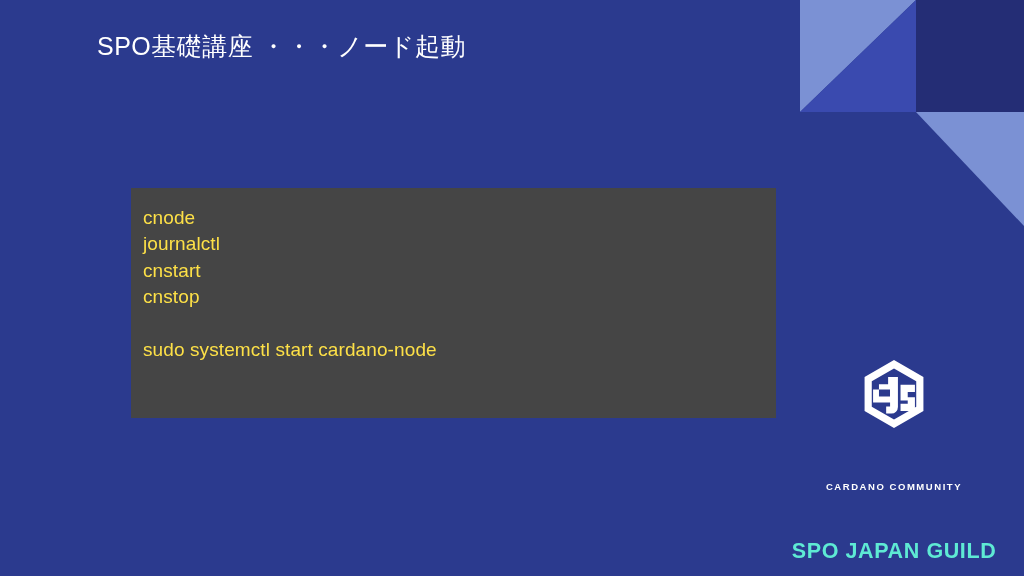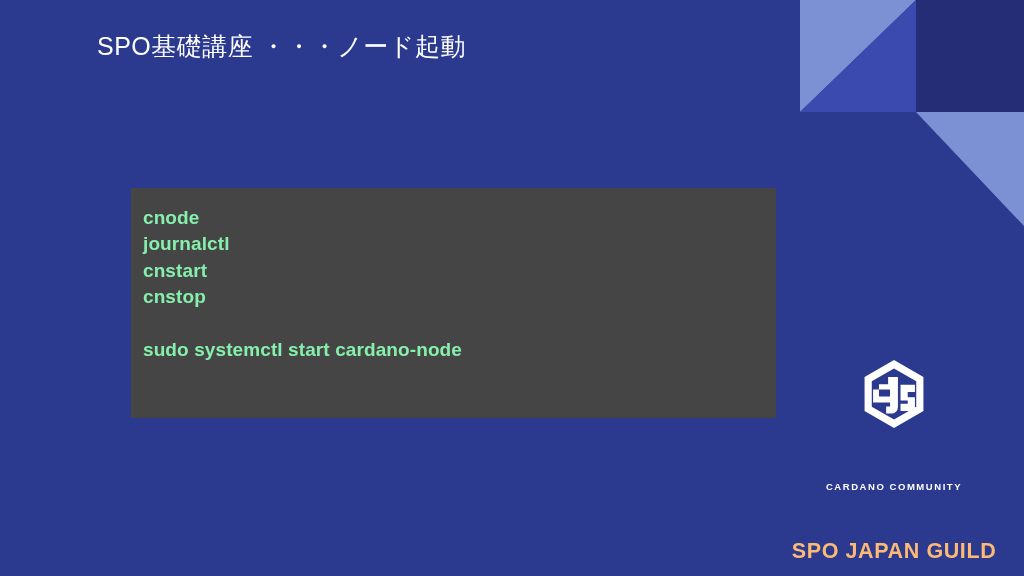--- a/index.html
+++ b/index.html
@@ -54,24 +54,24 @@
     position: absolute;
     left: 131px;
     top: 188px;
     width: 645px;
     height: 230px;
     background: #454545;
     padding: 17px 0 0 12px;
   }
 
   .code-line {
-    color: #86efac;
+    color: #fde047;
     font-size: 19px;
     line-height: 26.4px;
-    font-weight: 700;
+    font-weight: 400;
     white-space: pre;
     letter-spacing: 0.1px;
   }
 
   .code-line.blank {
     height: 26.4px;
   }
 
   
   .logo-lockup {
@@ -97,21 +97,21 @@
     letter-spacing: 1.55px;
     color: #ffffff;
     font-weight: 700;
     text-align: center;
   }
 
   .logo-name {
     margin-top: 3px;
     font-size: 21.5px;
     letter-spacing: 0.6px;
-    color: #fdba74;
+    color: #5eead4;
     font-weight: 700;
     text-align: center;
     white-space: nowrap;
   }
 </style>
 </head>
 <body>
 
 <div class="slide">
 

